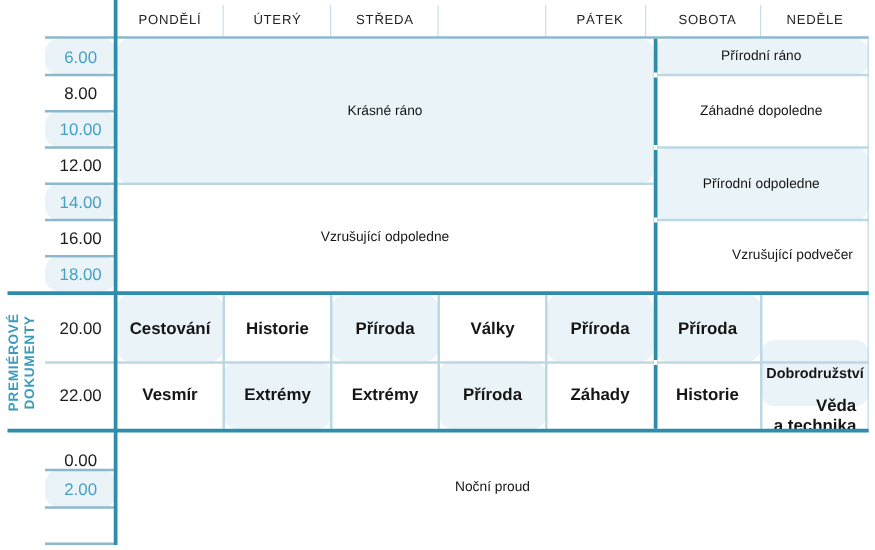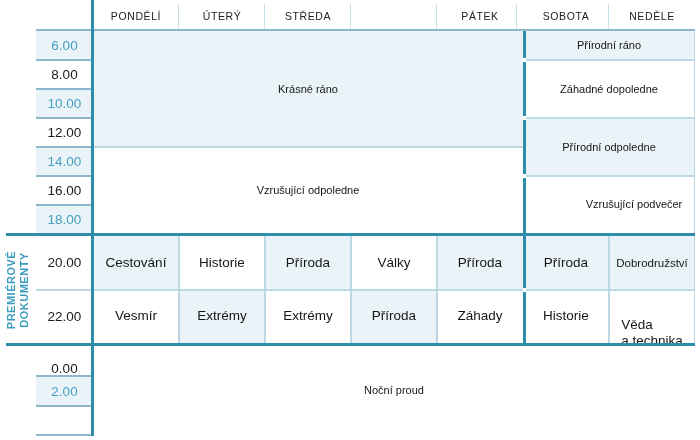--- a/index.html
+++ b/index.html
@@ -1,28 +1,28 @@
 <!DOCTYPE html>
 <html><head>
 <meta charset="utf-8">
 <style>
   html,body{margin:0;padding:0;background:#ffffff;}
   .canvas{
     position:relative;width:700px;height:440px;background:#ffffff;
     font-family:"Liberation Sans","DejaVu Sans",sans-serif;overflow:hidden;
   }
   .abs{position:absolute;box-sizing:border-box;}
-  .flexc{display:flex;align-items:center;justify-content:center;text-align:left;}
+  .flexc{display:flex;align-items:center;justify-content:center;text-align:right;}
   .day{top:0;height:31px;width:86px;font-size:10.5px;letter-spacing:.6px;color:#222222;}
   .time{left:36px;width:57px;font-size:13.5px;color:#1c1c1c;}
-  .teal-txt{color:#47a1c2;}
+  .teal-txt{color:#47a1c2;border-radius:11px;}
   .lt-bg{background:#eaf3f8;}
   .block{font-size:11px;color:#161616;line-height:17px;}
-  .cell{width:86px;font-size:13.5px;color:#161616;line-height:16px;}
-  .small{font-size:11.5px;}
+  .cell{width:86px;font-size:13.5px;color:#161616;line-height:16px;font-weight:bold;}
+  .small{font-size:11.5px;margin-top:36px;}
   .prewrap{white-space:pre-line;}
   .line{background:#bcd8e5;}
   .mline{background:#8cb8ce;}
   .dline{background:#2f8dac;}
   .hsep{background:#c9dfe9;}
   .notch{background:#ffffff;}
   .vlabel-wrap{left:0;top:236px;width:37px;height:107px;display:flex;align-items:center;justify-content:center;}
   .vlabel{transform:rotate(-90deg);font-size:11px;font-weight:bold;letter-spacing:.5px;
           line-height:13px;color:#3b9cbd;text-align:center;white-space:nowrap;}
 </style>

